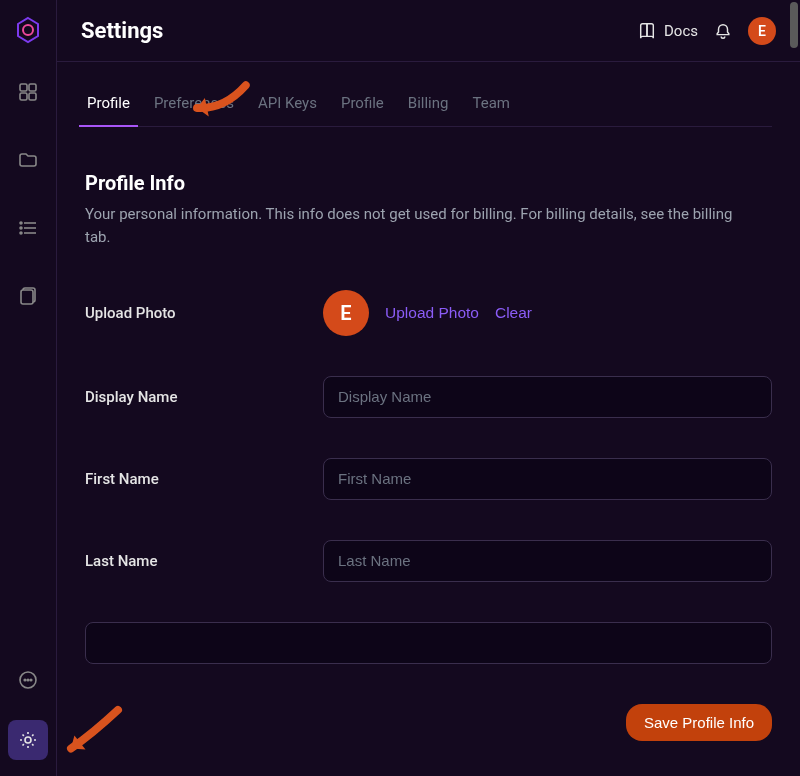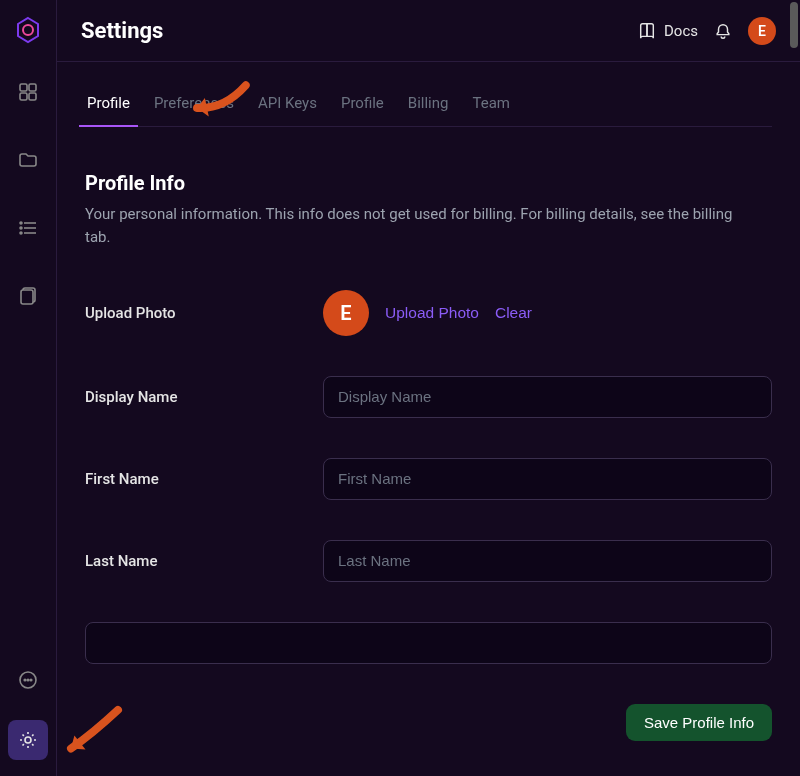--- a/index.html
+++ b/index.html
@@ -61,21 +61,21 @@
       display:flex; align-items:center; justify-content:center; font-weight:600; font-size:20px;
     }
     .link-btn { color:#8b5cf6; font-size:15.5px; background:none; border:none; }
     .text-input {
       width:100%; height:42px; background:#0d0518; border:1px solid #3a2e4d; border-radius:8px;
       padding:0 14px; color:#e5e5e5; font-size:15px;
     }
     .text-input::placeholder { color:#6b7280; }
     .actions { display:flex; justify-content:flex-end; margin-top:40px; }
     .btn-primary {
-      background:#14532d; color:#fff; border:none; border-radius:9px; padding:10px 18px; font-size:15px; font-weight:500;
+      background:#c2410c; color:#fff; border:none; border-radius:16px; padding:10px 18px; font-size:15px; font-weight:500;
     }
     .scrollbar {
       position:absolute; right:2px; top:2px; width:8px; height:46px; background:#5a5a5a; border-radius:4px;
     }
     .arrow { position:absolute; pointer-events:none; }
     .arrow1 { left:128px; top:62px; transform: rotate(200deg); }
     .arrow2 { left:52px; top:704px; transform: rotate(-12deg); }
     svg { display:block; }
   </style>
 </head>

